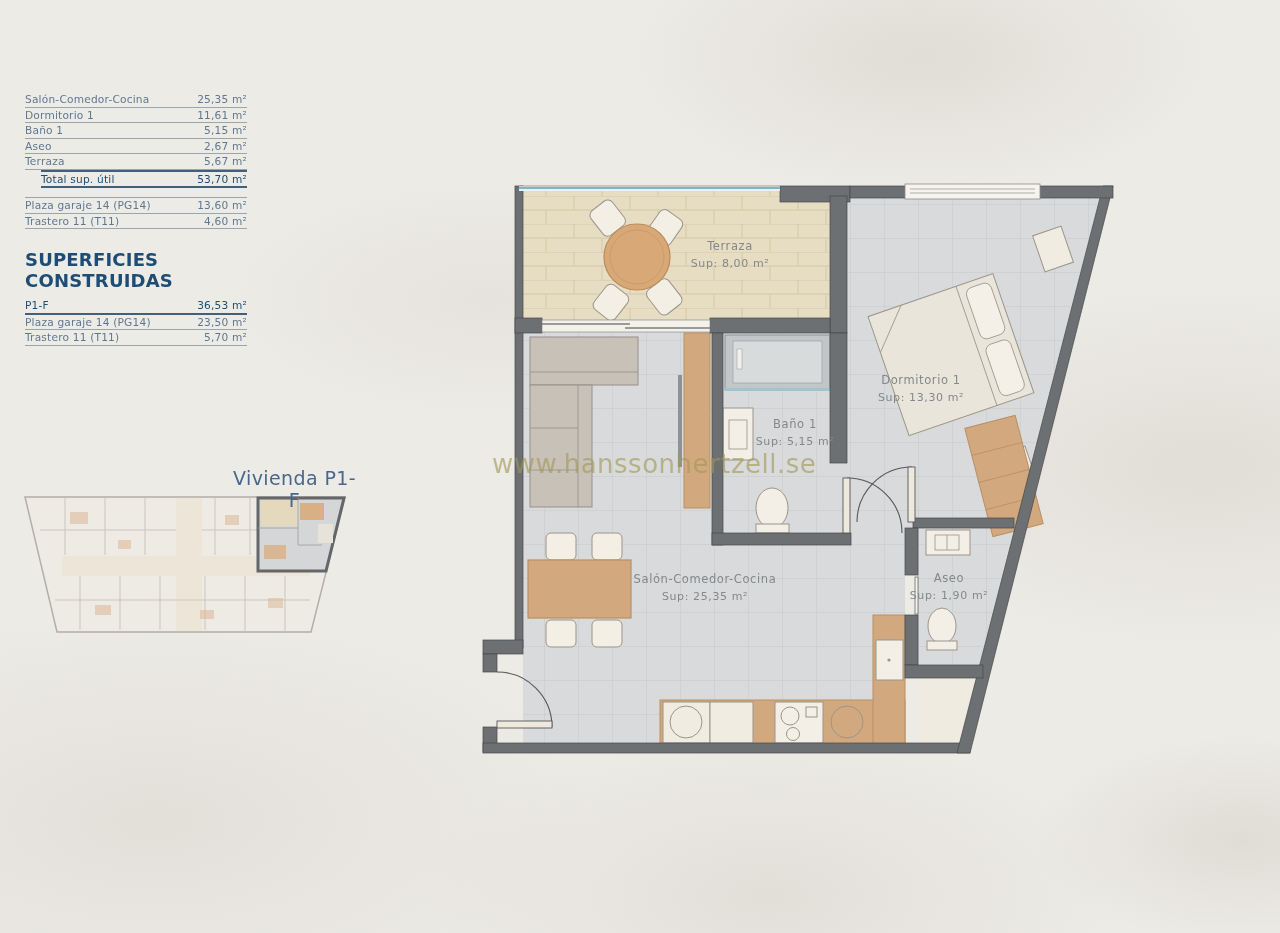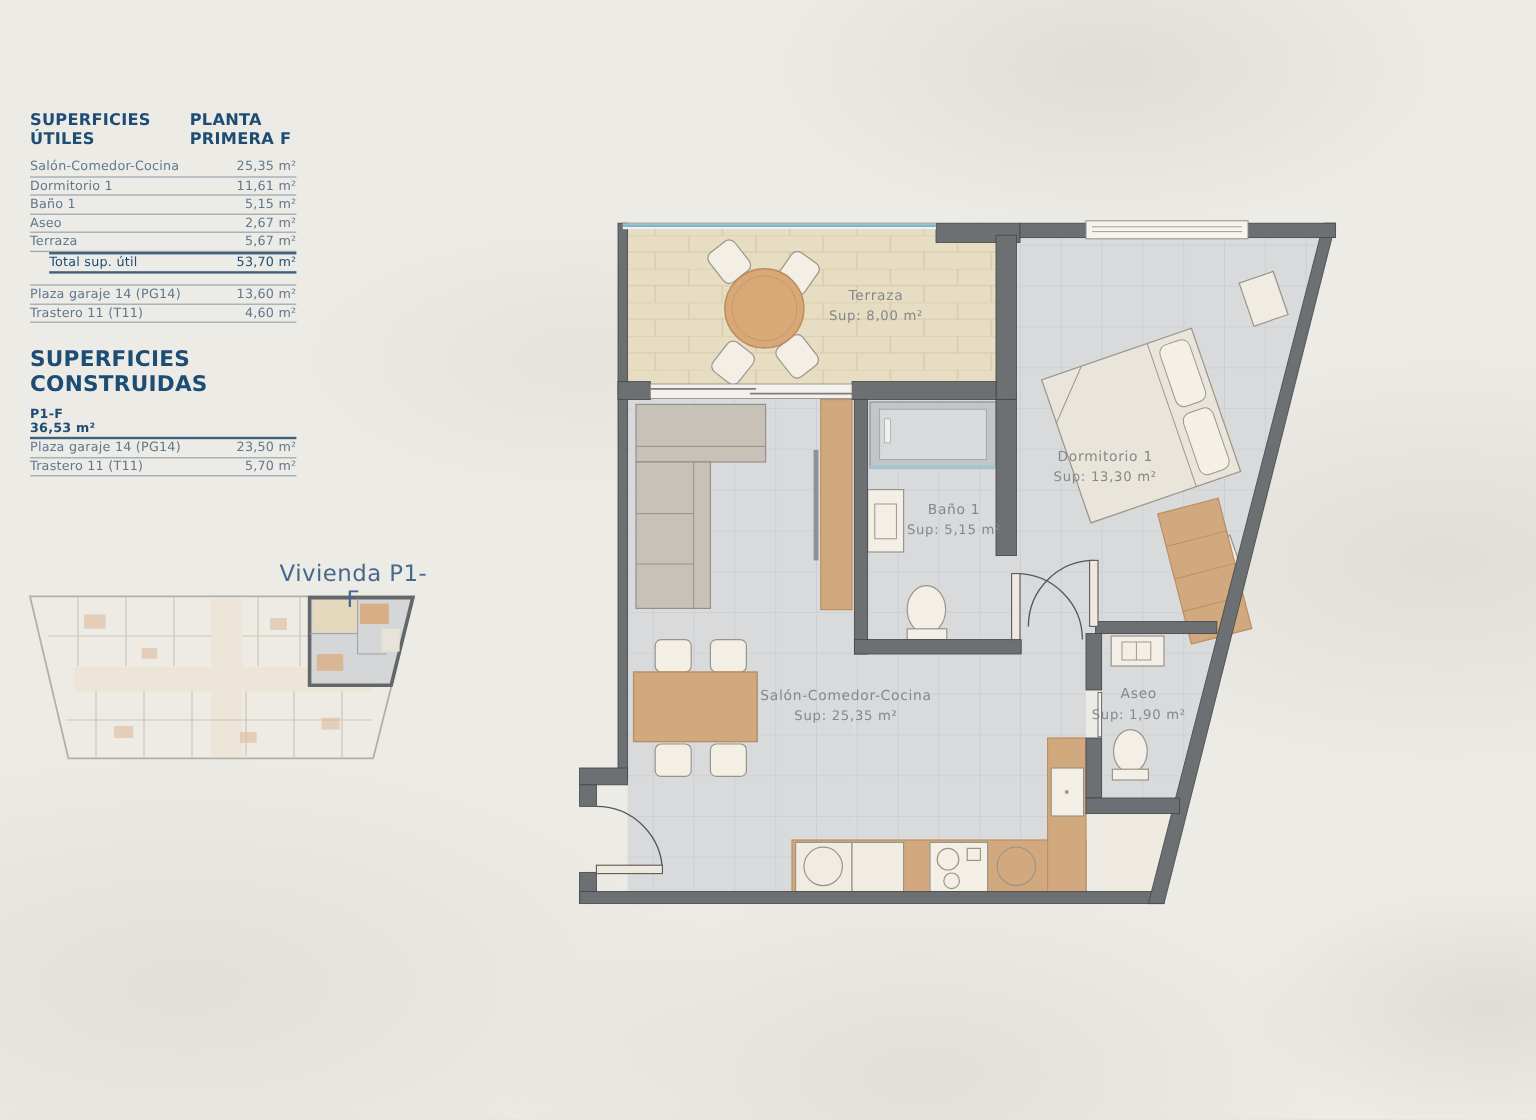--- a/index.html
+++ b/index.html
@@ -20,21 +20,21 @@
   .surfaces{position:absolute;left:25px;top:92px;width:258px;z-index:2;color:#5e7890;}
   .tbl-head{display:flex;justify-content:space-between;color:#1d4c74;font-weight:bold;
             font-size:13.5px;letter-spacing:.2px;margin-bottom:8px;}
   .tbl{width:222px;}
   .row{display:flex;justify-content:space-between;align-items:baseline;
        border-bottom:1px solid #9aa5ae;padding:2px 0 1px;
        font-size:10.6px;line-height:11.5px;letter-spacing:.2px;}
   .row.total{color:#1d4c74;font-weight:normal;border-top:2px solid #41607c;border-bottom:2px solid #41607c;margin-left:16px;}
   .extras{margin-top:9px;border-top:1px solid #9aa5ae;}
   .head2{margin:20px 0 7px;font-size:18px;font-weight:bold;color:#1d4c74;letter-spacing:.2px;}
-  .row.strong{color:#1d4c74;font-weight:bold;border-bottom:2px solid #41607c;flex-direction:column;}
+  .row.strong{color:#1d4c74;font-weight:normal;border-bottom:2px solid #41607c;}
   
   .vivienda{position:absolute;left:232px;top:467px;width:125px;text-align:center;
             font-size:19px;color:#47688d;letter-spacing:.4px;z-index:2;}
   .watermark{position:absolute;left:492px;top:449px;font-size:26px;z-index:6;
              color:rgba(163,152,84,.62);letter-spacing:.5px;white-space:nowrap;}
   
   text.roomname,text.roomsup{font-family:"DejaVu Sans","Liberation Sans",sans-serif;
     fill:#84888b;font-size:11.5px;letter-spacing:.6px;}
   text.roomsup{font-size:11px;}
 </style>
@@ -244,24 +244,20 @@
         <text class="roomsup" x="795" y="445">Sup: 5,15 m²</text>
         <text class="roomname" x="705" y="583">Salón-Comedor-Cocina</text>
         <text class="roomsup" x="705" y="600">Sup: 25,35 m²</text>
         <text class="roomname" x="949" y="582">Aseo</text>
         <text class="roomsup" x="949" y="599">Sup: 1,90 m²</text>
       </g>
     </g>
   </svg>
 
   <div class="surfaces">
-    <div class="tbl-head">
-      <span>SUPERFICIES ÚTILES</span>
-      <span>PLANTA PRIMERA F</span>
-    </div>
     <div class="tbl">
       <div class="row">
         <span class="lbl">Salón-Comedor-Cocina</span>
         <span class="val">25,35 m²</span>
       </div>
       <div class="row">
         <span class="lbl">Dormitorio 1</span>
         <span class="val">11,61 m²</span>
       </div>
       <div class="row">
@@ -303,14 +299,15 @@
         <span class="val">23,50 m²</span>
       </div>
       <div class="row">
         <span class="lbl">Trastero 11 (T11)</span>
         <span class="val">5,70 m²</span>
       </div>
     </div>
   </div>
 
   <div class="vivienda">Vivienda P1-F</div>
+  <div class="watermark">www.hanssonhertzell.se</div>
 
 </div>
 
 </body></html>

